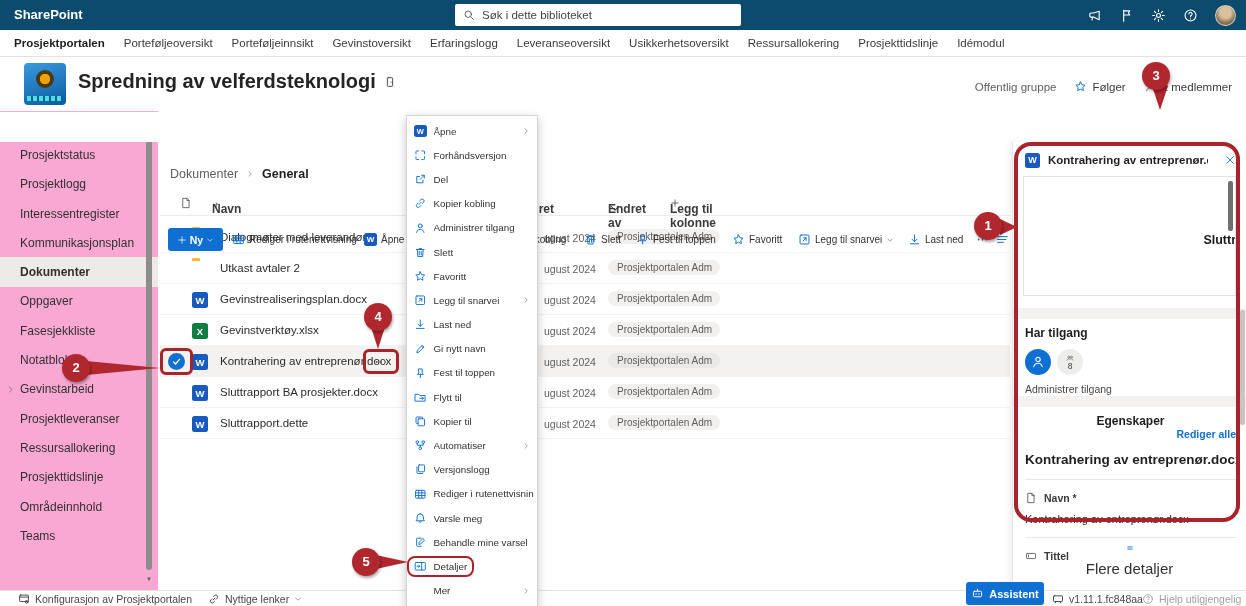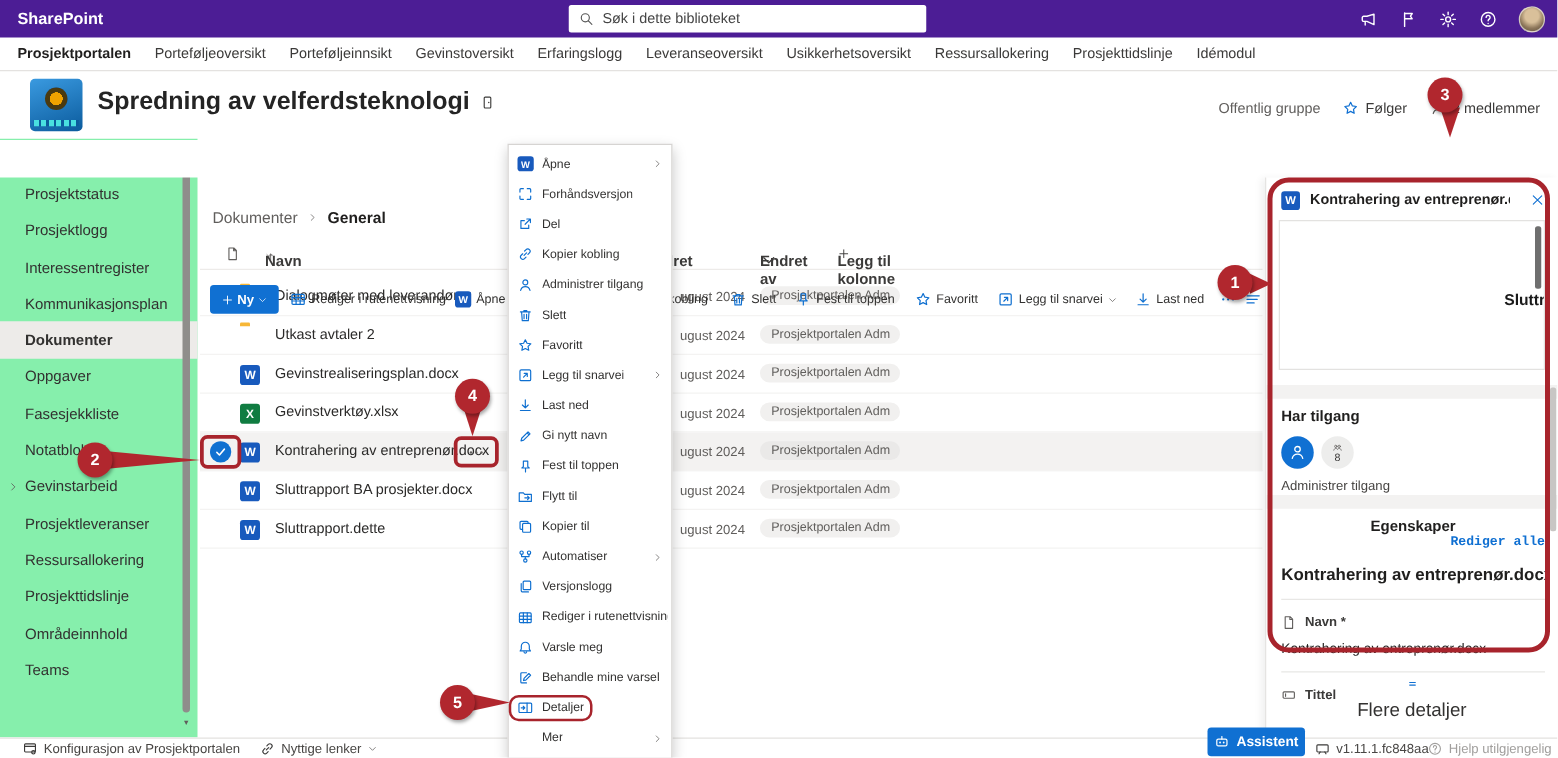--- a/index.html
+++ b/index.html
@@ -3,21 +3,21 @@
 <meta charset="utf-8">
 <style>
   * { margin:0; padding:0; box-sizing:border-box; }
   html,body { width:1246px; height:606px; overflow:hidden; background:#fff;
     font-family:"Liberation Sans", sans-serif; color:#323130; }
   body { position:relative; }
   [data-icon]{display:inline-block;width:14px;height:14px;flex:none;}
   [data-icon] svg{width:100%;height:100%;fill:none;stroke:currentColor;stroke-width:1.2;stroke-linecap:round;stroke-linejoin:round;display:block;}
 
   
-  .suite-bar{position:absolute;left:0;top:0;width:100%;height:30px;background:#4c1d95;display:flex;align-items:center;z-index:30;}
+  .suite-bar{position:absolute;left:0;top:0;width:100%;height:30px;background:#0c4a6e;display:flex;align-items:center;z-index:30;}
   .brand{position:absolute;left:14px;top:7px;color:#fff;font-size:13px;font-weight:bold;}
   .search-box{position:absolute;left:455px;top:4px;width:286px;height:22px;background:#fff;border-radius:2px;display:flex;align-items:center;padding:0 8px;gap:7px;}
   .search-box [data-icon]{width:12px;height:12px;color:#555;}
   .search-ph{font-size:11.5px;color:#444;}
   .suite-icons{position:absolute;right:10px;top:0;height:30px;display:flex;align-items:center;gap:17px;color:#fff;}
   .suite-icons [data-icon]{width:15px;height:15px;color:#fff;}
   .avatar{width:21px;height:21px;border-radius:50%;background:radial-gradient(circle at 50% 35%,#d9c09a 0 35%,#8a7458 65%,#5d4d3a);border:1px solid rgba(255,255,255,.6);}
 
   
   .top-nav{position:absolute;left:0;top:30px;width:100%;height:27px;background:#fff;border-bottom:1px solid #e4e2e0;display:flex;align-items:center;padding-left:14px;gap:19px;z-index:25;}
@@ -29,21 +29,21 @@
   .site-logo:before{content:"";position:absolute;left:12px;top:7px;width:18px;height:18px;border-radius:50%;background:radial-gradient(circle,#f0a300 0 40%,#4a3a10 41% 70%,#2a2a2a 71%);}
   .site-logo:after{content:"";position:absolute;left:3px;bottom:4px;width:36px;height:5px;background:repeating-linear-gradient(90deg,#49e0e0 0 4px,#0b5b9d 4px 6px);}
   .site-title{position:absolute;left:78px;top:70px;font-size:20px;font-weight:bold;color:#242424;display:flex;align-items:center;gap:8px;}
   .site-title [data-icon]{width:12px;height:12px;color:#3b3a39;}
   .site-meta{position:absolute;right:14px;top:80px;display:flex;align-items:center;gap:18px;font-size:11.5px;color:#605e5c;}
   .site-meta .m{display:flex;align-items:center;gap:5px;color:#3b3a39;}
   .site-meta [data-icon]{width:13px;height:13px;color:#605e5c;}
   .star-follow{color:#1070d2 !important;}
 
   
-  .sidebar{position:absolute;left:0;top:111px;width:158px;bottom:16px;background:#86efac;z-index:5;}
+  .sidebar{position:absolute;left:0;top:111px;width:158px;bottom:16px;background:#f9a8d4;z-index:5;}
   .side-item{height:29.3px;display:flex;align-items:center;padding-left:20px;font-size:12px;color:#323130;position:relative;}
   .side-item.active{background:#edebe9;font-weight:bold;}
   .side-item .schev{position:absolute;left:6px;width:9px;height:9px;color:#605e5c;}
   .side-scroll{position:absolute;left:145px;top:113px;width:8px;height:470px;z-index:6;}
   .side-scroll .arr{position:absolute;left:0;width:8px;font-size:6px;color:#605e5c;text-align:center;line-height:8px;}
   .side-scroll .thumb{position:absolute;left:1px;top:11px;bottom:13px;width:6px;background:#8f8d8b;border-radius:3px;}
 
   
   .command-bar{position:absolute;left:0;top:112px;width:100%;height:30px;background:#fff;z-index:10;}
   .btn-new{position:absolute;left:168px;top:116px;width:55px;height:23px;background:#1070d2;border-radius:3px;color:#fff;display:flex;align-items:center;justify-content:center;gap:3px;font-size:10.5px;font-weight:bold;}
@@ -116,21 +116,21 @@
   .avrow{display:flex;gap:6px;margin-top:9px;}
   .av{width:26px;height:26px;border-radius:50%;display:flex;align-items:center;justify-content:center;}
   .av-b{background:#1070d2;color:#fff;}
   .av-b [data-icon]{width:14px;height:14px;}
   .av-g{background:#ededec;color:#605e5c;flex-direction:column;gap:0;}
   .av-g [data-icon]{width:8px;height:8px;}
   .av-g .cnt{font-size:8.5px;line-height:8px;color:#3b3a39;}
   .manage{margin-top:8px;font-size:10.5px;color:#484644;}
   .p-props{position:absolute;left:12px;top:272px;right:10px;}
   .props-head{display:flex;align-items:center;flex-direction:column;}
-  .edit-all{margin-left:auto;font-size:10.5px;font-weight:bold;color:#1070d2;font-family:Liberation Mono, monospace;}
+  .edit-all{margin-left:auto;font-size:10.5px;font-weight:bold;color:#1070d2;}
   .p-file-title{margin-top:12px;font-size:13.5px;font-weight:bold;color:#201f1e;white-space:nowrap;overflow:hidden;}
   .p-hr{height:1px;background:#e8e7e5;margin:12px 0;}
   .fld{display:flex;align-items:center;gap:7px;font-size:10.5px;font-weight:bold;color:#3b3a39;}
   .fld [data-icon]{width:12px;height:12px;color:#605e5c;}
   .fld-val{margin-top:9px;font-size:11px;color:#201f1e;white-space:nowrap;overflow:hidden;}
   .p-more{position:absolute;left:0;right:0;top:398px;text-align:center;}
   .p-more [data-icon]{width:12px;height:12px;color:#1070d2;}
   .p-more div{font-size:15px;color:#323130;margin-top:2px;}
   .p-scroll{position:absolute;right:1px;top:168px;width:5px;height:115px;background:#c8c6c4;border-radius:2px;}
 

